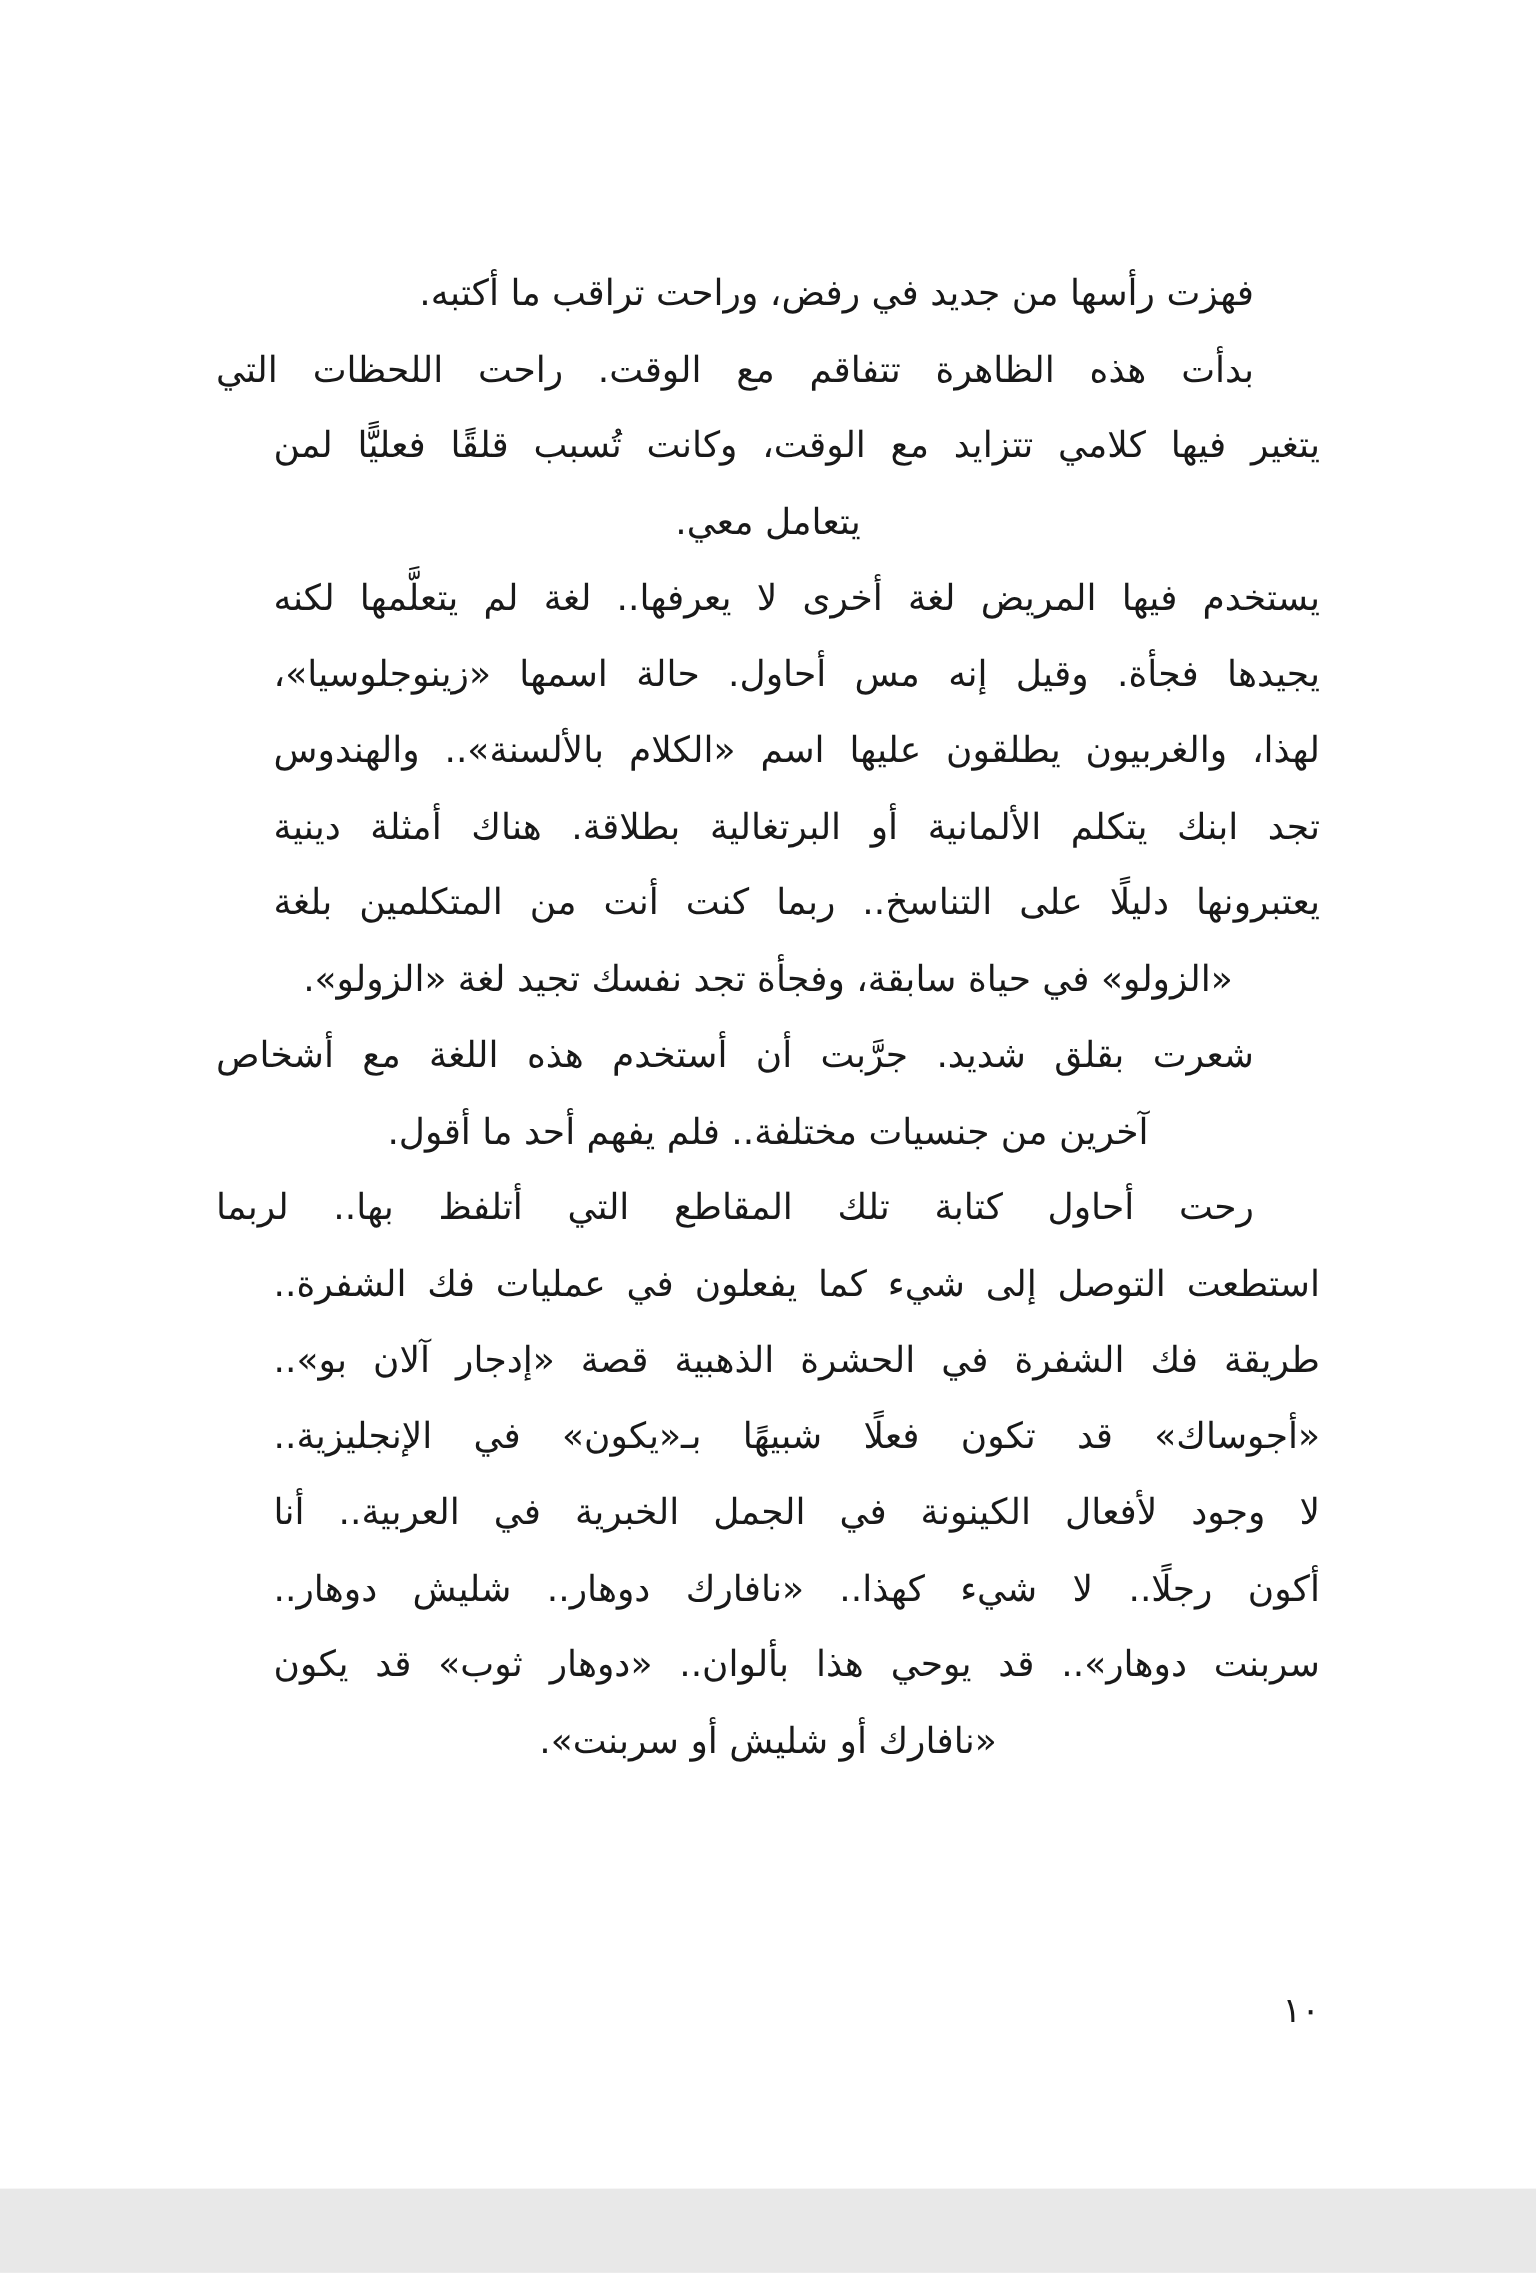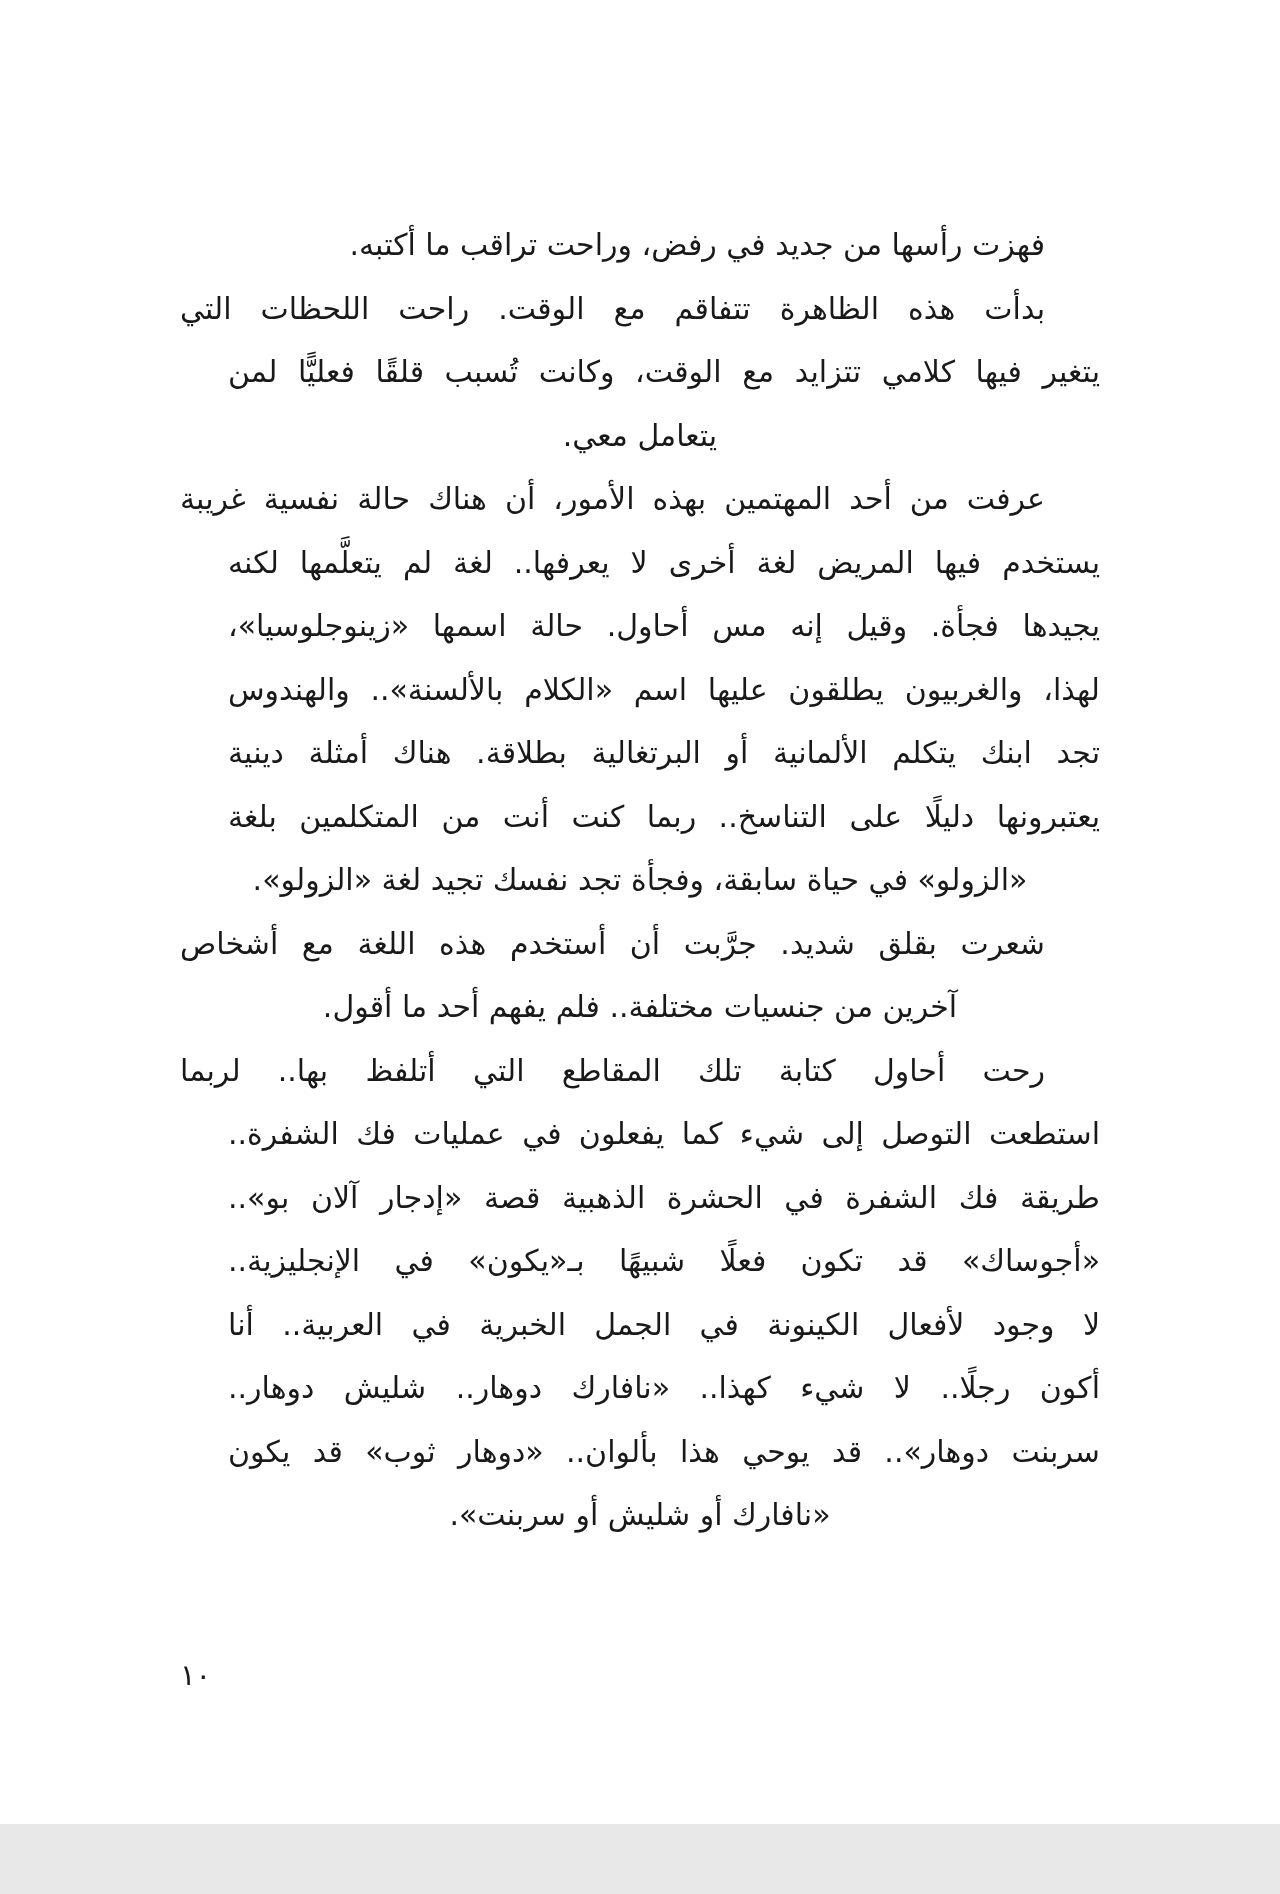--- a/index.html
+++ b/index.html
@@ -51,37 +51,36 @@
   
   .line.single {
     padding-right: 55px;
     text-align: right;
   }
   .page-number {
     position: absolute;
     top: 1655px;
     right: 180px;
     width: 920px;
-    text-align: left;
+    text-align: right;
     font-size: 29px;
     line-height: 40px;
     color: #191919;
   }
 </style>
 </head>
 <body>
 
 <div class="page" style="background: rgb(255, 255, 255);">
 
   <main class="text-block" style="color: rgb(25, 25, 25);">
       <div class="line single">فهزت رأسها من جديد في رفض، وراحت تراقب ما أكتبه.</div>
       <div class="line first">بدأت هذه الظاهرة تتفاقم مع الوقت. راحت اللحظات التي</div>
       <div class="line full">يتغير فيها كلامي تتزايد مع الوقت، وكانت تُسبب قلقًا فعليًّا لمن</div>
       <div class="line last">يتعامل معي.</div>
-      <div class="line first">عرفت من أحد المهتمين بهذه الأمور، أن هناك حالة نفسية غريبة</div>
       <div class="line full">يستخدم فيها المريض لغة أخرى لا يعرفها.. لغة لم يتعلَّمها لكنه</div>
       <div class="line full">يجيدها فجأة. وقيل إنه مس أحاول. حالة اسمها «زينوجلوسيا»،</div>
       <div class="line full">لهذا، والغربيون يطلقون عليها اسم «الكلام بالألسنة».. والهندوس</div>
       <div class="line full">تجد ابنك يتكلم الألمانية أو البرتغالية بطلاقة. هناك أمثلة دينية</div>
       <div class="line full">يعتبرونها دليلًا على التناسخ.. ربما كنت أنت من المتكلمين بلغة</div>
       <div class="line last">«الزولو» في حياة سابقة، وفجأة تجد نفسك تجيد لغة «الزولو».</div>
       <div class="line first">شعرت بقلق شديد. جرَّبت أن أستخدم هذه اللغة مع أشخاص</div>
       <div class="line last">آخرين من جنسيات مختلفة.. فلم يفهم أحد ما أقول.</div>
       <div class="line first">رحت أحاول كتابة تلك المقاطع التي أتلفظ بها.. لربما</div>
       <div class="line full">استطعت التوصل إلى شيء كما يفعلون في عمليات فك الشفرة..</div>

